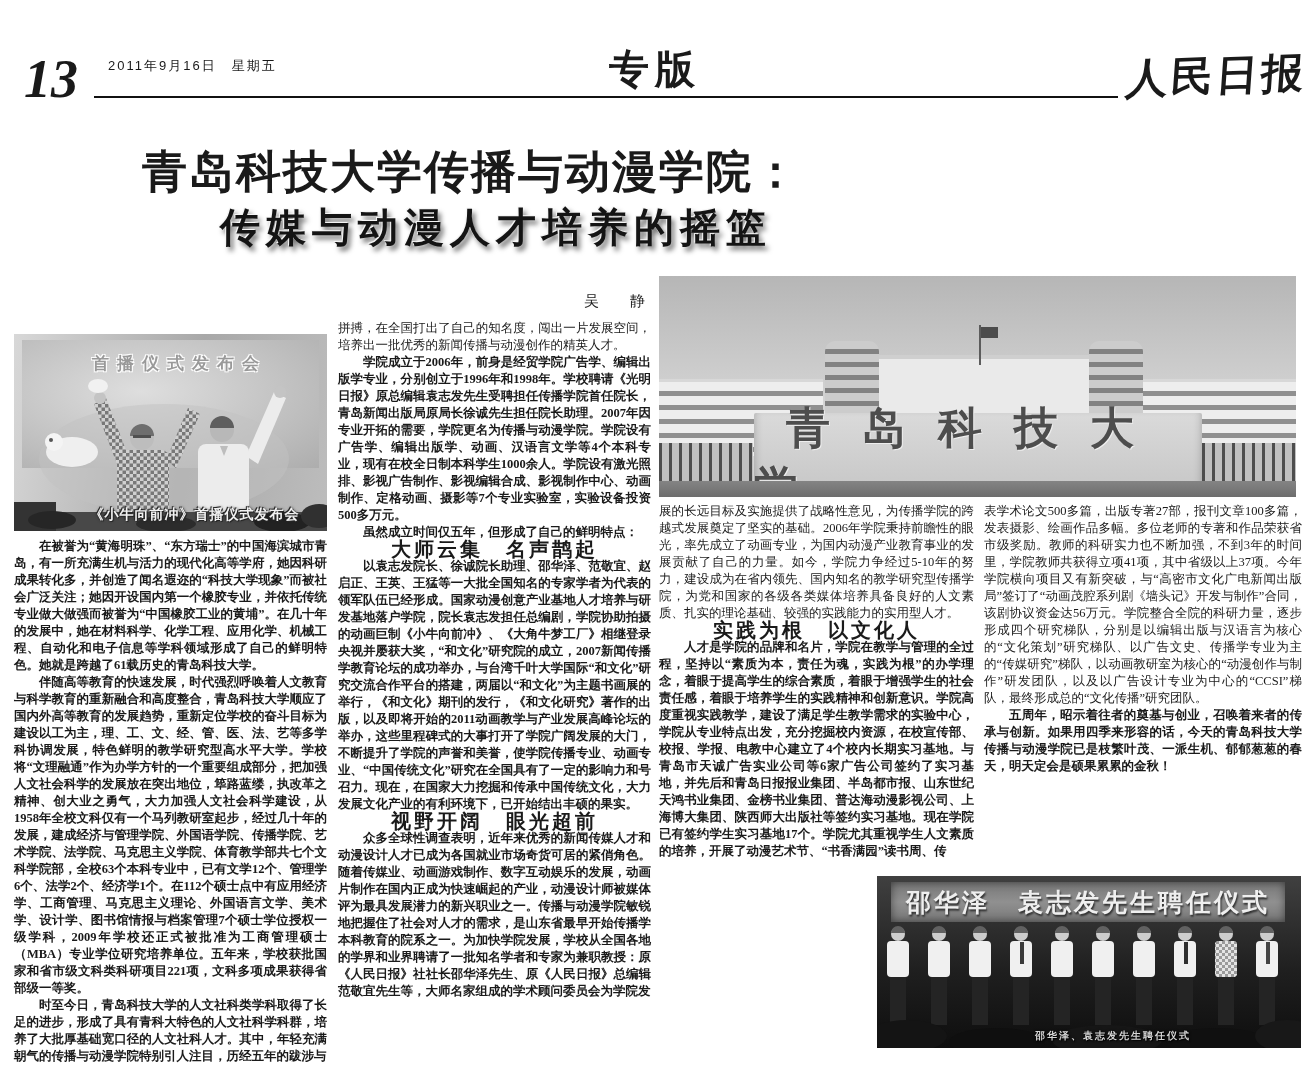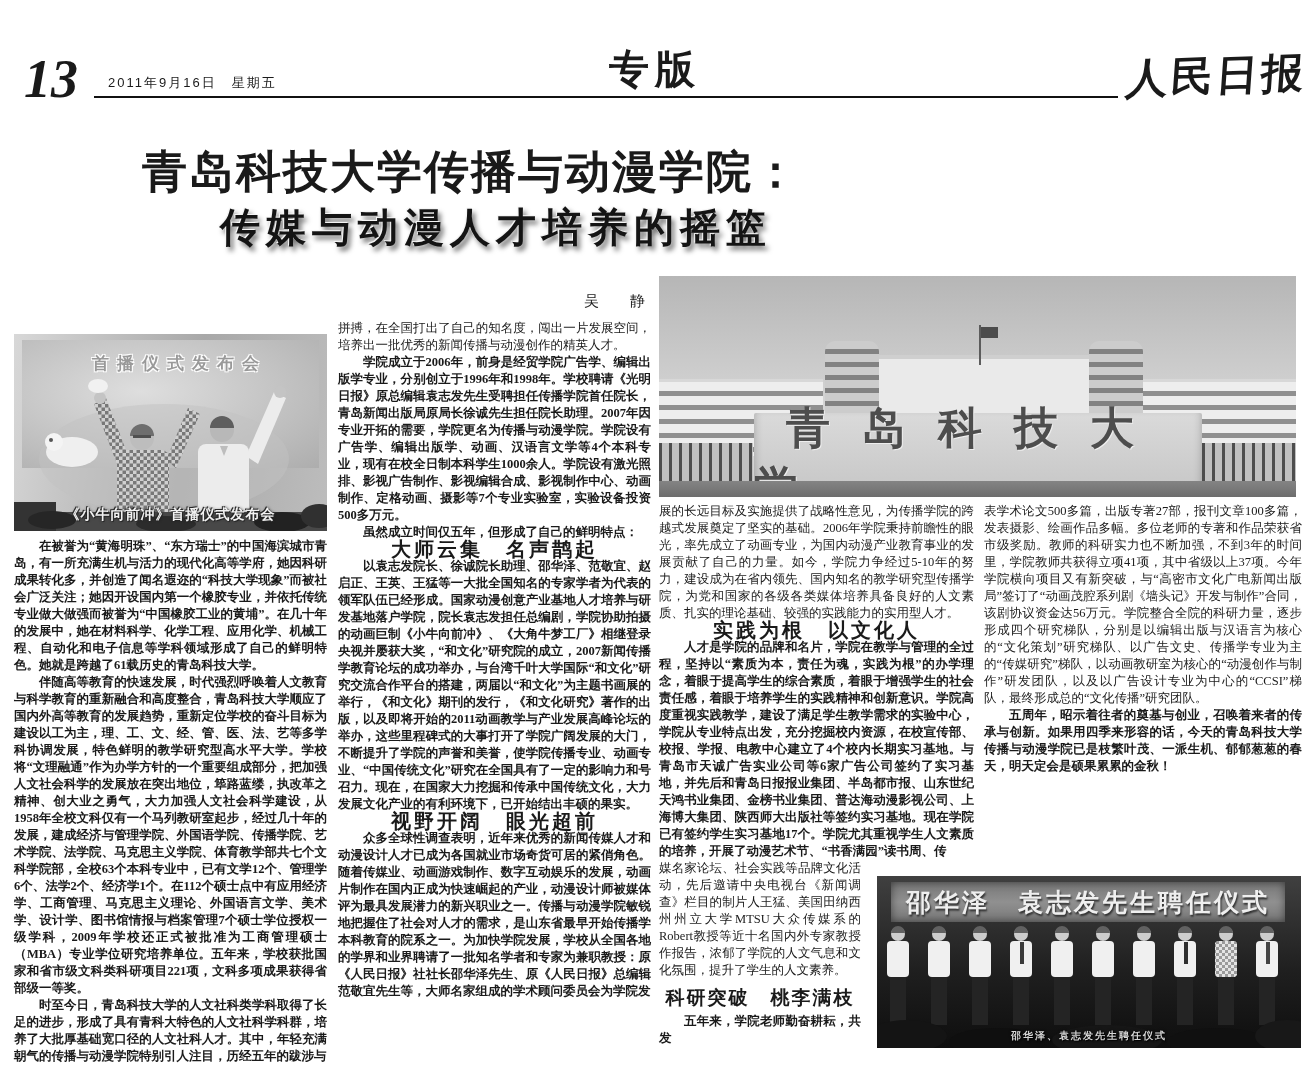--- a/index.html
+++ b/index.html
@@ -2,21 +2,21 @@
 <html><head>
 <meta charset="utf-8">
 <style>
   html,body{margin:0;padding:0;background:#ffffff;}
   .page{position:relative;width:1310px;height:1065px;background:#fff;overflow:hidden;
         font-family:"Liberation Serif","DejaVu Serif",serif;color:#1a1a1a;}
 
   
   .pagenum{position:absolute;left:24px;top:52px;font-family:"Liberation Serif",serif;
            font-style:italic;font-weight:bold;font-size:54px;line-height:54px;}
-  .hdr-date{position:absolute;left:108px;top:74px;font-size:13px;letter-spacing:2px;
+  .hdr-date{position:absolute;left:108px;top:57px;font-size:13px;letter-spacing:2px;
             font-family:"Liberation Sans",sans-serif;text-align:center;}
   .hdr-rule{position:absolute;left:94px;top:96px;width:1024px;height:2px;background:#111;}
   .section-title{position:absolute;left:50%;transform:translateX(-50%);top:42px;
                  font-family:"Liberation Sans",sans-serif;font-weight:bold;font-size:40px;letter-spacing:6px;}
   .masthead{position:absolute;left:1126px;top:48px;white-space:nowrap;}
   .masthead .logo-text{display:inline-block;font-family:"DejaVu Serif",serif;font-weight:bold;
                  font-size:42px;letter-spacing:3px;transform:skewX(-6deg) rotate(-2deg);}
 
   
   .kicker{position:absolute;left:142px;top:142px;font-family:"Liberation Sans","DejaVu Sans",sans-serif;
@@ -43,21 +43,21 @@
   .photo1{position:absolute;left:14px;top:334px;width:313px;height:197px;overflow:hidden;
           background:linear-gradient(100deg,#d8d8d8,#a8a8a8 55%,#bdbdbd);z-index:2;}
   .photo1 .screen{position:absolute;left:8px;top:6px;right:8px;height:128px;
           background:radial-gradient(ellipse at 40% 40%, #dedede 0%, #bcbcbc 70%, #adadad 100%);}
   .photo1 .backdrop-text{position:absolute;left:78px;top:18px;font-family:"Liberation Sans",sans-serif;
           font-weight:bold;font-size:17px;letter-spacing:8px;color:#999;
           text-shadow:-1px -1px 0 #fdfdfd,1px 1px 0 #fdfdfd,1px -1px 0 #fdfdfd,-1px 1px 0 #fdfdfd;}
   .photo1 svg{position:absolute;left:0;top:0;}
   .photo-caption{position:absolute;bottom:7px;width:100%;text-align:center;
           font-family:"Liberation Sans",sans-serif;font-weight:bold;font-size:14px;letter-spacing:1px;
-          color:#f2f2f2;text-shadow:0 0 3px #1d1d1d,1px 1px 0 #2a2a2a,-1px -1px 0 #2a2a2a;}
+          color:#f2f2f2;text-shadow:0 0 3px #1d1d1d,1px 1px 0 #2a2a2a,-1px -1px 0 #2a2a2a;padding-left:24px;}
 
   
   .campus{position:absolute;left:659px;top:276px;width:637px;height:221px;overflow:hidden;z-index:1;
           background:linear-gradient(#b6b6b6,#d8d8d8 65%,#cfcfcf);}
   .campus div{position:absolute;margin-top:39px;}
   .wing{top:64px;height:74px;background:repeating-linear-gradient(#eeeeee 0 9px,#909090 9px 14px);
         border-top:3px solid #d8d8d8;}
   .wing.l{left:0;width:164px;}
   .wing.r{right:0;width:170px;}
   .main-bld{left:208px;top:40px;width:236px;height:100px;background:#eaeaea;border-top:4px solid #cfcfcf;}
@@ -187,25 +187,20 @@
     <p class="colhead">大师云集　名声鹊起</p>
     <p class="ind">以袁志发院长、徐诚院长助理、邵华泽、范敬宜、赵启正、王英、王猛等一大批全国知名的专家学者为代表的领军队伍已经形成。国家动漫创意产业基地人才培养与研发基地落户学院，院长袁志发担任总编剧，学院协助拍摄的动画巨制《小牛向前冲》、《大角牛梦工厂》相继登录央视并屡获大奖，“和文化”研究院的成立，2007新闻传播学教育论坛的成功举办，与台湾千叶大学国际“和文化”研究交流合作平台的搭建，两届以“和文化”为主题书画展的举行，《和文化》期刊的发行，《和文化研究》著作的出版，以及即将开始的2011动画教学与产业发展高峰论坛的举办，这些里程碑式的大事打开了学院广阔发展的大门，不断提升了学院的声誉和美誉，使学院传播专业、动画专业、“中国传统文化”研究在全国具有了一定的影响力和号召力。现在，在国家大力挖掘和传承中国传统文化，大力发展文化产业的有利环境下，已开始结出丰硕的果实。</p>
     <p class="colhead">视野开阔　眼光超前</p>
     <p class="ind">众多全球性调查表明，近年来优秀的新闻传媒人才和动漫设计人才已成为各国就业市场奇货可居的紧俏角色。随着传媒业、动画游戏制作、数字互动娱乐的发展，动画片制作在国内正成为快速崛起的产业，动漫设计师被媒体评为最具发展潜力的新兴职业之一。传播与动漫学院敏锐地把握住了社会对人才的需求，是山东省最早开始传播学本科教育的院系之一。为加快学院发展，学校从全国各地的学界和业界聘请了一批知名学者和专家为兼职教授：原《人民日报》社社长邵华泽先生、原《人民日报》总编辑范敬宜先生等，大师名家组成的学术顾问委员会为学院发</p>
   </div>
 
   <div class="col col3">
     <p>展的长远目标及实施提供了战略性意见，为传播学院的跨越式发展奠定了坚实的基础。2006年学院秉持前瞻性的眼光，率先成立了动画专业，为国内动漫产业教育事业的发展贡献了自己的力量。如今，学院力争经过5-10年的努力，建设成为在省内领先、国内知名的教学研究型传播学院，为党和国家的各级各类媒体培养具备良好的人文素质、扎实的理论基础、较强的实践能力的实用型人才。</p>
     <p class="colhead">实践为根　以文化人</p>
     <p class="ind">人才是学院的品牌和名片，学院在教学与管理的全过程，坚持以“素质为本，责任为魂，实践为根”的办学理念，着眼于提高学生的综合素质，着眼于增强学生的社会责任感，着眼于培养学生的实践精神和创新意识。学院高度重视实践教学，建设了满足学生教学需求的实验中心，学院从专业特点出发，充分挖掘校内资源，在校宣传部、校报、学报、电教中心建立了4个校内长期实习基地。与青岛市天诚广告实业公司等6家广告公司签约了实习基地，并先后和青岛日报报业集团、半岛都市报、山东世纪天鸿书业集团、金榜书业集团、普达海动漫影视公司、上海博大集团、陕西师大出版社等签约实习基地。现在学院已有签约学生实习基地17个。学院尤其重视学生人文素质的培养，开展了动漫艺术节、“书香满园”读书周、传</p>
-    <div class="narrow">
-      <p>媒名家论坛、社会实践等品牌文化活动，先后邀请中央电视台《新闻调查》栏目的制片人王猛、美国田纳西州州立大学MTSU大众传媒系的Robert教授等近十名国内外专家教授作报告，浓郁了学院的人文气息和文化氛围，提升了学生的人文素养。</p>
-      <p class="colhead small">科研突破　桃李满枝</p>
-      <p class="ind">五年来，学院老师勤奋耕耘，共发</p>
-    </div>
   </div>
 
   <div class="col col4">
     <p>表学术论文500多篇，出版专著27部，报刊文章100多篇，发表摄影、绘画作品多幅。多位老师的专著和作品荣获省市级奖励。教师的科研实力也不断加强，不到3年的时间里，学院教师共获得立项41项，其中省级以上37项。今年学院横向项目又有新突破，与“高密市文化广电新闻出版局”签订了“动画茂腔系列剧《墙头记》开发与制作”合同，该剧协议资金达56万元。学院整合全院的科研力量，逐步形成四个研究梯队，分别是以编辑出版与汉语言为核心的“文化策划”研究梯队、以广告文史、传播学专业为主的“传媒研究”梯队，以动画教研室为核心的“动漫创作与制作”研发团队，以及以广告设计专业为中心的“CCSI”梯队，最终形成总的“文化传播”研究团队。</p>
     <p class="ind">五周年，昭示着往者的奠基与创业，召唤着来者的传承与创新。如果用四季来形容的话，今天的青岛科技大学传播与动漫学院已是枝繁叶茂、一派生机、郁郁葱葱的春天，明天定会是硕果累累的金秋！</p>
   </div>
 
   <div class="photo2">
     <div class="banner">邵华泽　袁志发先生聘任仪式</div>
     <svg width="424" height="172" viewBox="0 0 424 172">

